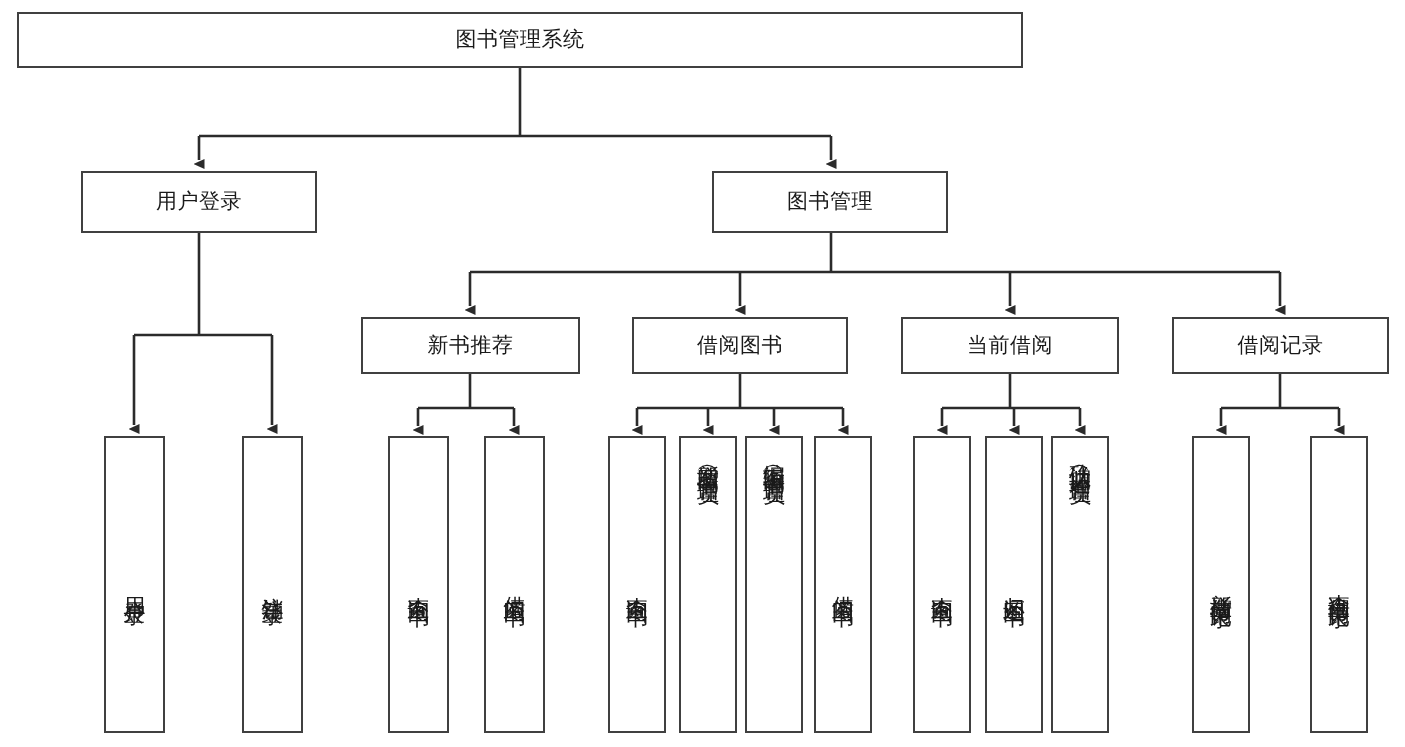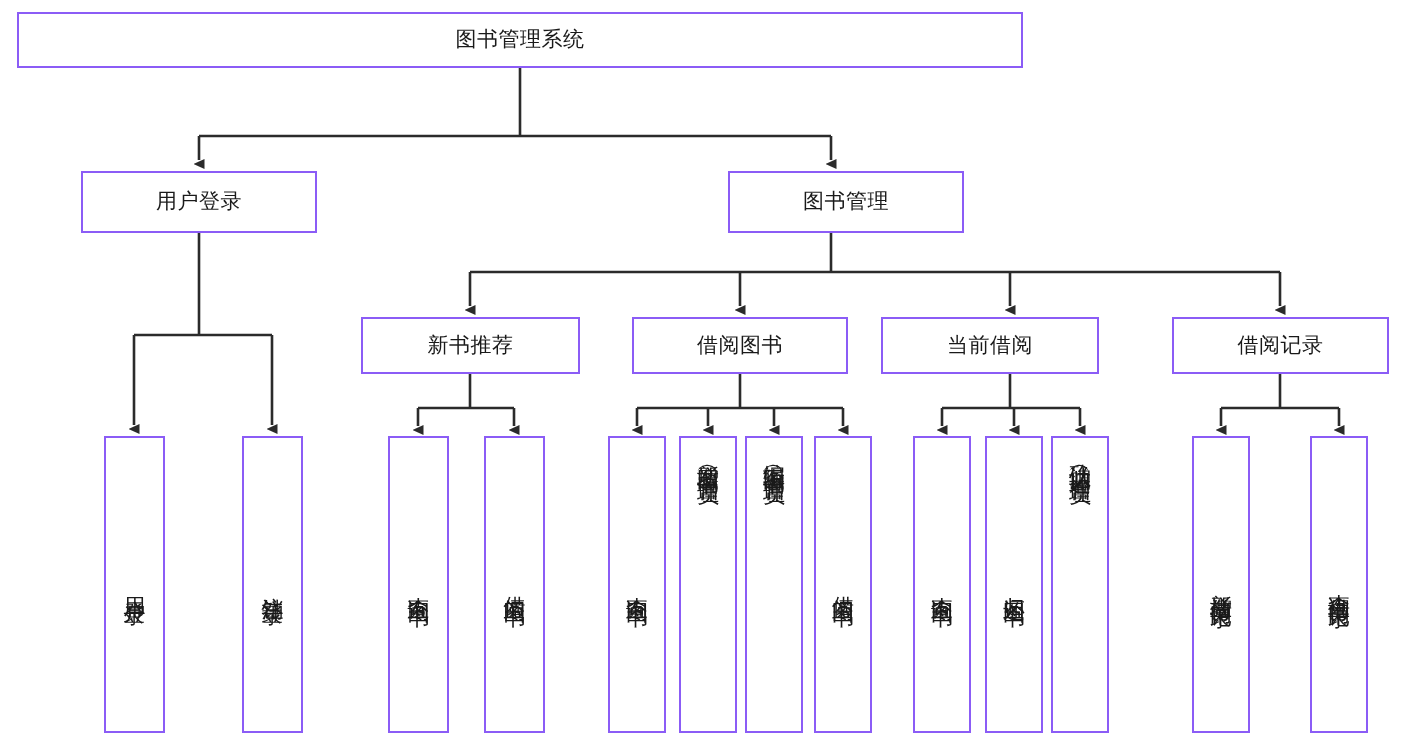--- a/index.html
+++ b/index.html
@@ -22,21 +22,21 @@
     left: 0;
     top: 0;
     width: 1405px;
     height: 747px;
     pointer-events: none;
   }
   .node {
     position: absolute;
     box-sizing: border-box;
     background: #ffffff;
-    border: 2px solid #8b5cf6;
+    border: 2px solid #404040;
     display: flex;
     align-items: center;
     justify-content: center;
     color: #1a1a1a;
   }
   .node.horiz .label {
     font-size: 21px;
     line-height: 1.1;
     white-space: nowrap;
     letter-spacing: 0.5px;
@@ -123,31 +123,31 @@
     </g>
   </svg>
 
   <div class="node horiz" style="left:17px; top:12px; width:1006px; height:56px;">
     <span class="label">图书管理系统</span>
   </div>
 
   <div class="node horiz" style="left:81px; top:171px; width:236px; height:62px;">
     <span class="label">用户登录</span>
   </div>
-  <div class="node horiz" style="left:712px; top:171px; width:236px; height:62px;margin-left:16px;">
+  <div class="node horiz" style="left:712px; top:171px; width:236px; height:62px;">
     <span class="label">图书管理</span>
   </div>
 
   <div class="node horiz" style="left:361px; top:317px; width:219px; height:57px;">
     <span class="label">新书推荐</span>
   </div>
   <div class="node horiz" style="left:632px; top:317px; width:216px; height:57px;">
     <span class="label">借阅图书</span>
   </div>
-  <div class="node horiz" style="left:881px; top:317px; width:218px; height:57px;align-items:center;">
+  <div class="node horiz" style="left:901px; top:317px; width:218px; height:57px;align-items:center;">
     <span class="label">当前借阅</span>
   </div>
   <div class="node horiz" style="left:1172px; top:317px; width:217px; height:57px;justify-content:center;">
     <span class="label">借阅记录</span>
   </div>
 
   <div class="node vert center" style="left:104px; top:436px; width:61px; height:297px;">
     <span class="label">用户登录</span>
   </div>
   <div class="node vert center" style="left:242px; top:436px; width:61px; height:297px;">

